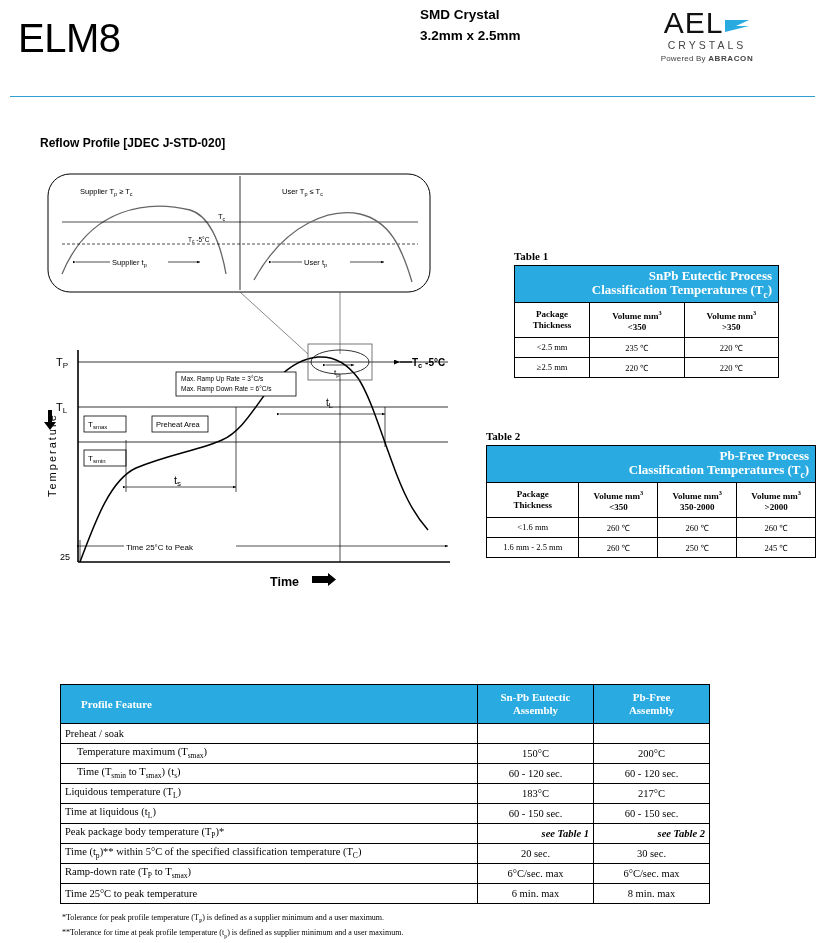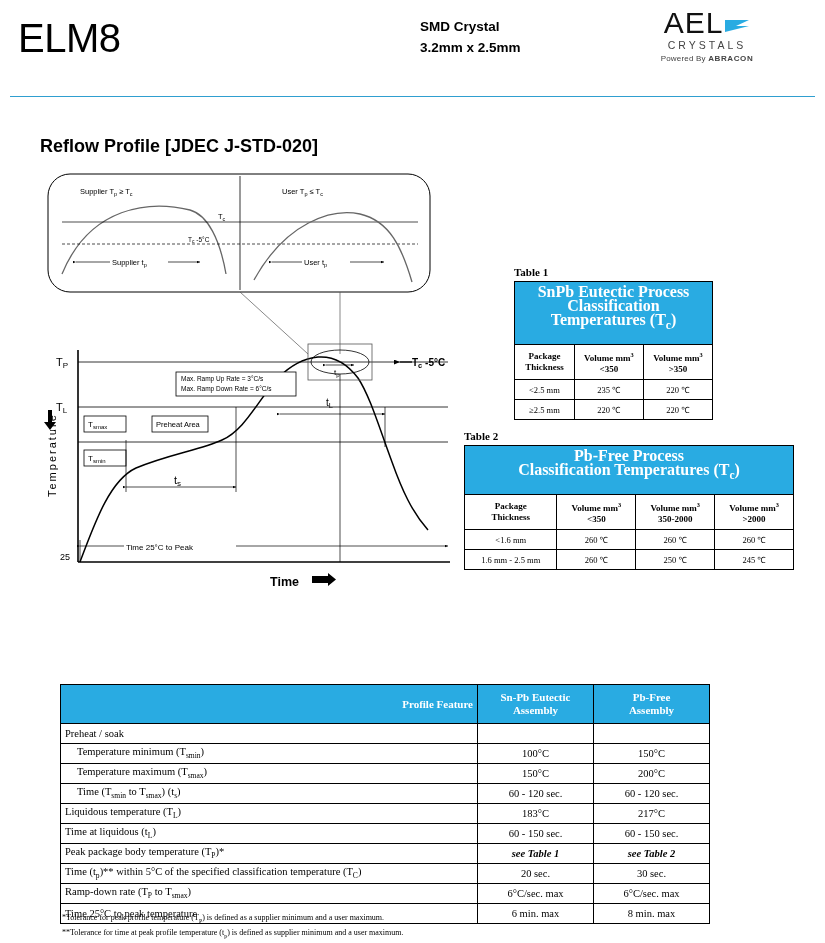--- a/index.html
+++ b/index.html
@@ -24,21 +24,21 @@
   .part-number {
     position: absolute;
     left: 18px; top: 16px;
     font-size: 40px;
     font-weight: 400;
     letter-spacing: -0.5px;
     color: #000;
   }
   .header-center {
     position: absolute;
-    left: 420px; top: 16px;
+    left: 420px; top: 4px;
     font-size: 13.5px;
     font-weight: bold;
     line-height: 21px;
   }
   .logo-block {
     position: absolute;
     left: 632px; top: 8px;
     width: 150px;
     text-align: center;
   }
@@ -75,59 +75,59 @@
     position: absolute;
     left: 10px; top: 96px;
     width: 805px; height: 1px;
     background: #2f9fd0;
   }
 
   
   .section-title {
     position: absolute;
     left: 40px; top: 136px;
-    font-size: 18px;
+    font-size: 12px;
     font-weight: bold;
   }
 
   
   .graph-wrap {
     position: absolute;
     left: 40px; top: 162px;
     width: 450px; height: 440px;
   }
   .graph-wrap svg { display:block; }
 
   
   .tbl-label {
     font-size: 11px;
     font-weight: bold;
     font-family: "Liberation Serif", serif;
     margin-bottom: 3px;
   }
-  .t1 { position: absolute; left: 514px; top: 266px; width: 199px; }
-  .t2 { position: absolute; left: 464px; top: 430px; width: 330px; }
+  .t1 { position: absolute; left: 514px; top: 250px; width: 265px; }
+  .t2 { position: absolute; left: 486px; top: 430px; width: 330px; }
 
   table.classtbl {
     border-collapse: collapse;
     width: 100%;
     font-family: "Liberation Serif", serif;
   }
   table.classtbl td, table.classtbl th {
     border: 1px solid #000;
     text-align: center;
     vertical-align: middle;
   }
   .classtbl .hdrband {
     background: #29ABE2;
     color: #fff;
     font-weight: bold;
-    font-size: 16px;
-    text-align: center;
-    padding: 3px 6px 12px 6px;
+    font-size: 13px;
+    text-align: right;
+    padding: 3px 6px 0 6px;
     line-height: 14px;
     border: 1px solid #000;
   }
   .classtbl .colhdr {
     font-size: 9px;
     font-weight: bold;
     padding: 4px 2px;
     line-height: 11px;
   }
   .classtbl .cell {
@@ -154,29 +154,29 @@
   .profile-tbl tr.head td {
     background: #29ABE2;
     color: #fff;
     font-weight: bold;
     font-size: 11px;
     text-align: center;
     height: 34px;
     line-height: 13px;
   }
   .profile-tbl tr.head td.feat {
-    text-align: right;
-    padding-left: 4px;
+    text-align: left;
+    padding-left: 20px;
   }
   .profile-tbl td.val {
     text-align: center;
     width: 107px;
   }
   .profile-tbl td.indent { padding-left: 16px; }
-  .profile-tbl td.ital { font-style: italic; font-weight: bold; text-align:center; }
+  .profile-tbl td.ital { font-style: italic; font-weight: bold; text-align:right; }
   .footnotes {
     position: absolute;
     left: 62px; top: 912px;
     font-size: 8px;
     font-family: "Liberation Serif", serif;
     line-height: 12px;
   }
 </style>
 </head>
 <body>
@@ -382,25 +382,20 @@
     <td class="val">Sn-Pb Eutectic<br>Assembly</td>
     <td class="val">Pb-Free<br>Assembly</td>
   </tr>
 
   <tr>
     <td>Preheat / soak</td>
     <td class="val"></td>
     <td class="val"></td>
   </tr>
   <tr>
-    <td class="indent">Temperature minimum (T<sub>smin</sub>)</td>
-    <td class="val">100°C</td>
-    <td class="val">150°C</td>
-  </tr>
-  <tr>
     <td class="indent">Temperature maximum (T<sub>smax</sub>)</td>
     <td class="val">150°C</td>
     <td class="val">200°C</td>
   </tr>
   <tr>
     <td class="indent">Time (T<sub>smin</sub> to T<sub>smax</sub>) (t<sub>s</sub>)</td>
     <td class="val">60 - 120 sec.</td>
     <td class="val">60 - 120 sec.</td>
   </tr>
   <tr>

